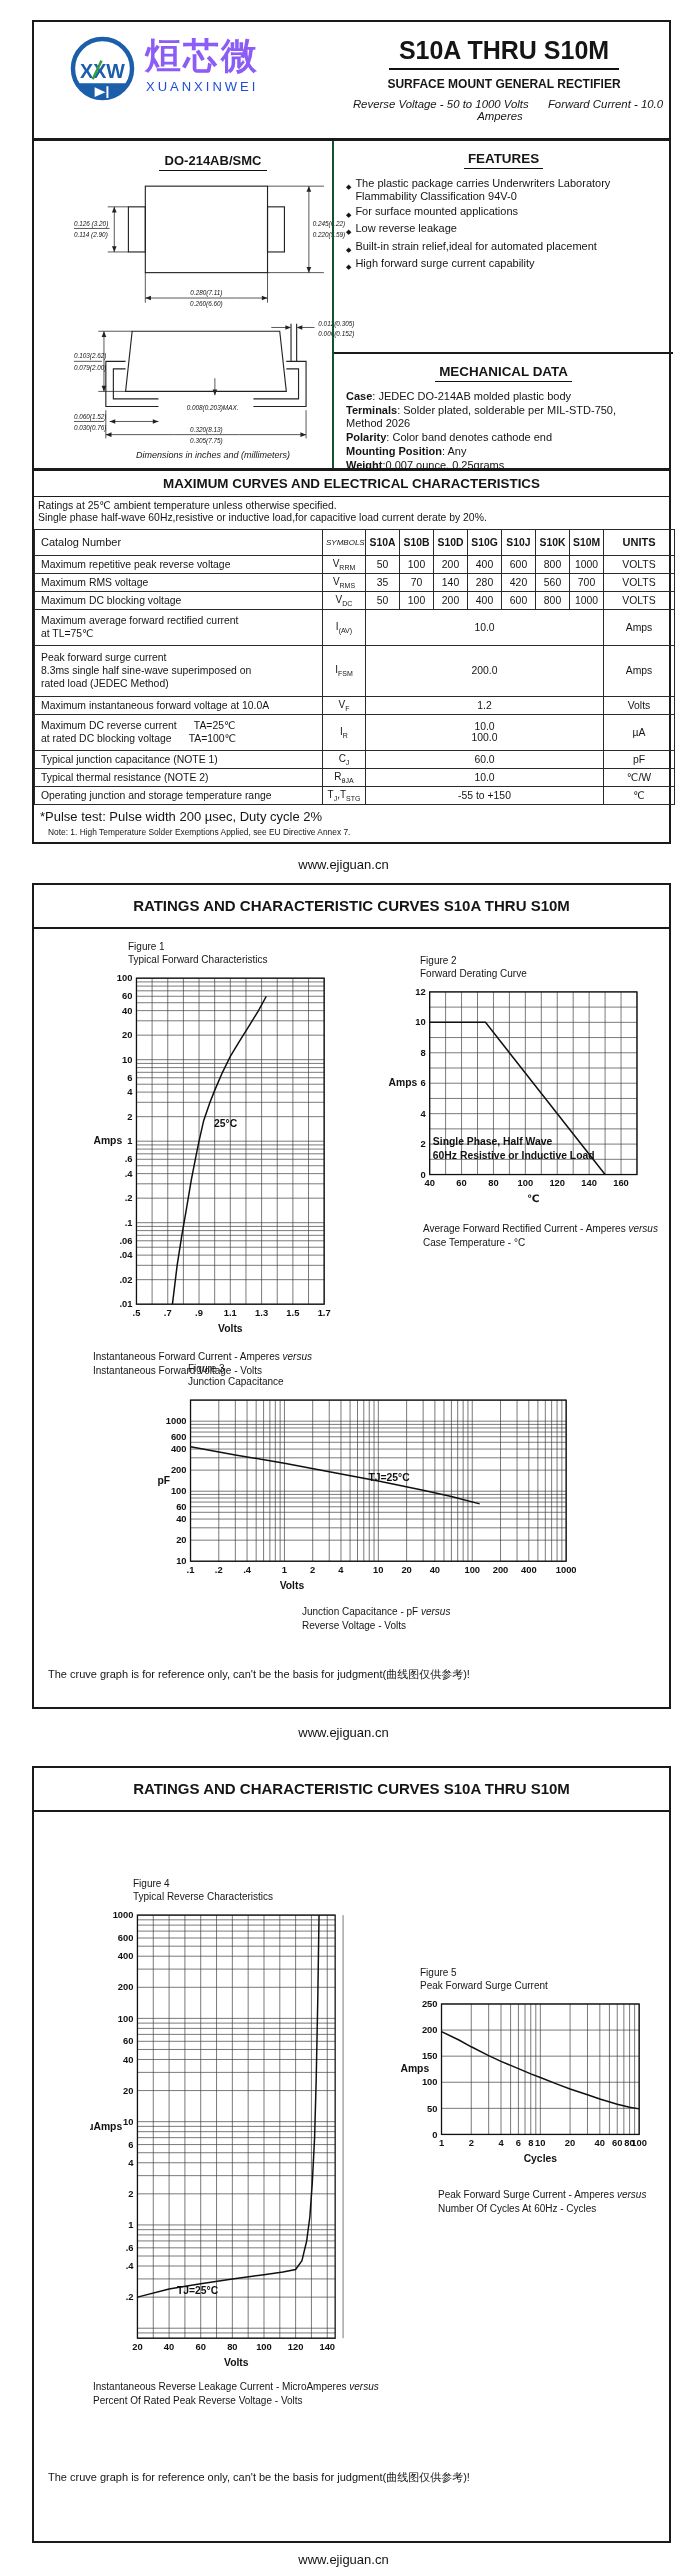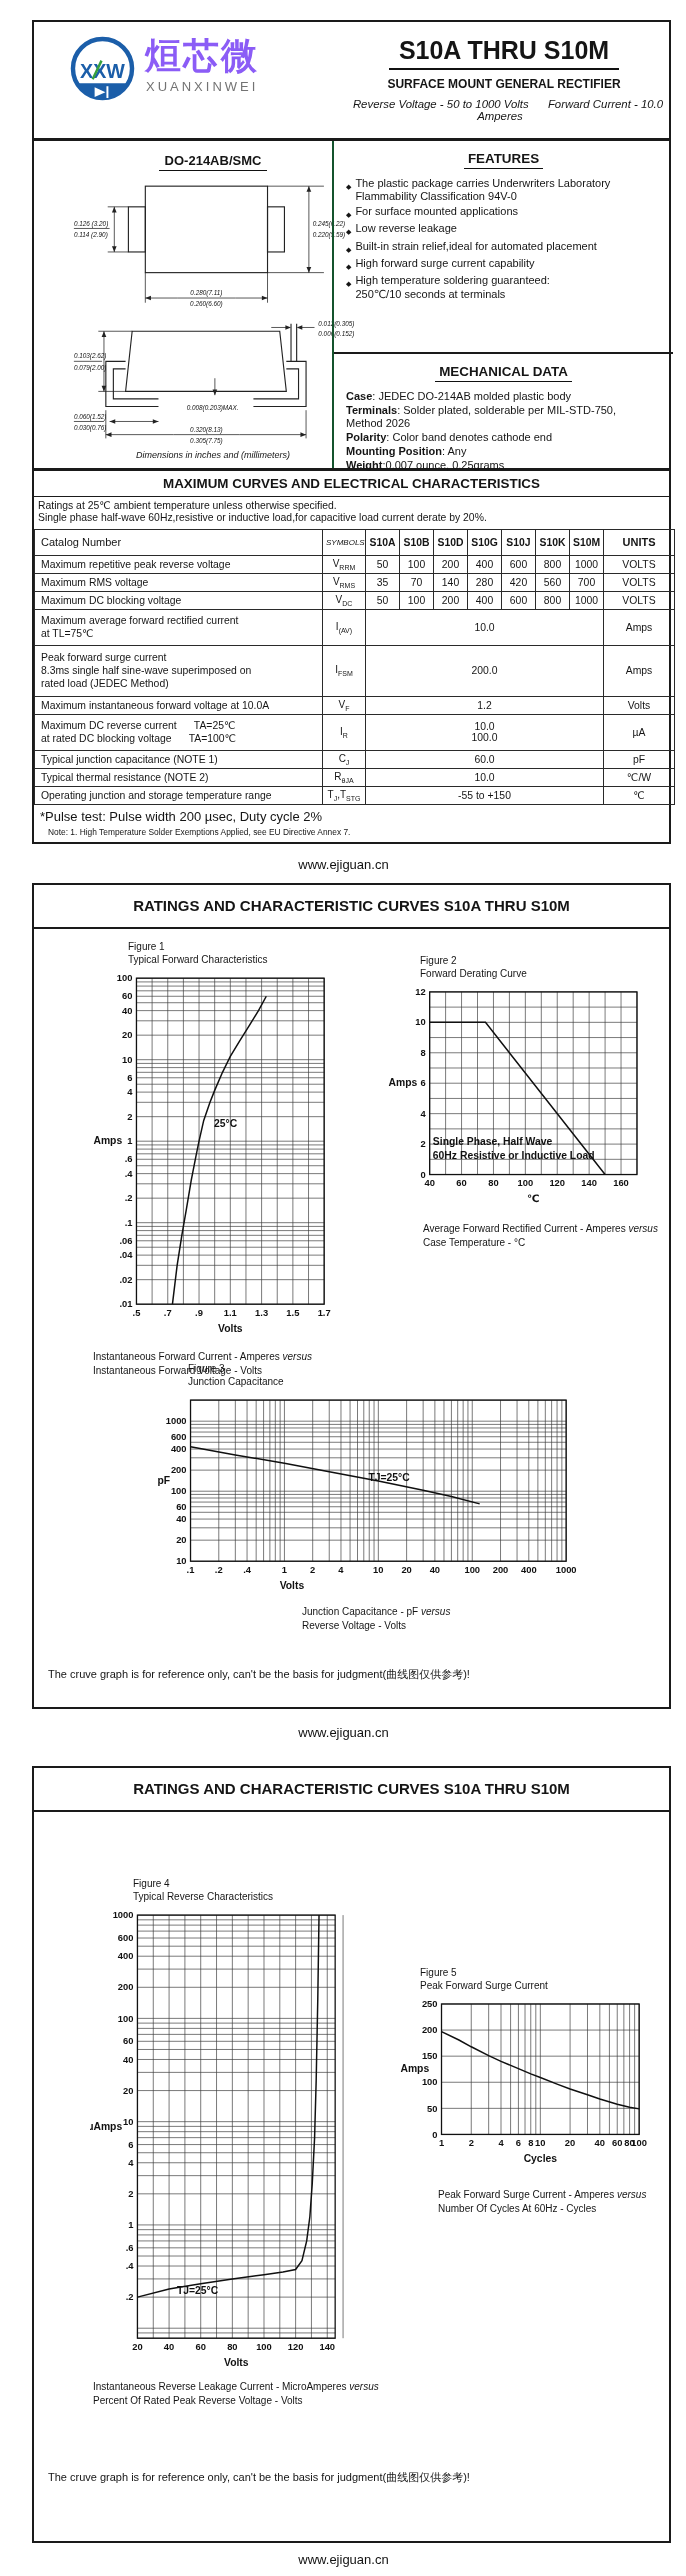--- a/index.html
+++ b/index.html
@@ -6,21 +6,21 @@
   .page{position:relative;width:687px;height:2576px;background:#fff;
         font-family:"Liberation Sans","DejaVu Sans",sans-serif;color:#151515;}
   .box{position:absolute;left:32px;width:639px;border:2.5px solid #1a1a1a;background:#fff;box-sizing:border-box;}
   #box1{top:20px;height:824px;}
   #box2{top:883px;height:826px;}
   #box3{top:1766px;height:777px;}
   .site-footer{position:absolute;left:0;width:687px;text-align:center;font-size:13px;color:#111;}
   
   .hdr{position:relative;height:116px;border-bottom:3px solid #1a1a1a;}
   .logo-cn{position:absolute;left:111px;top:10px;font-size:36px;font-weight:bold;color:#8b5cf6;letter-spacing:2px;}
-  .logo-en{position:absolute;left:112px;top:57px;font-size:13px;letter-spacing:3px;color:#737373;}
+  .logo-en{position:absolute;left:112px;top:57px;font-size:13px;letter-spacing:3px;color:#1d4ed8;}
   .logo-badge{position:absolute;left:36px;top:14px;}
   .title-blk{position:absolute;left:307px;top:14px;width:326px;text-align:center;}
   .main-title{display:inline-block;font-size:25px;font-weight:bold;border-bottom:2.5px solid #111;padding:0 10px 3px;}
   .sub-title{font-size:12px;font-weight:bold;margin-top:7px;}
   .tagline{font-size:11.4px;font-style:italic;margin-top:7px;}
   .tagline span{margin:0 8px;}
   
   .cols{position:relative;height:327px;}
   .col-l{position:absolute;left:0;top:0;width:358px;height:327px;}
   .col-r{position:absolute;left:298px;top:0;width:339px;height:327px;border-left:2px solid #14532d;}
@@ -202,24 +202,20 @@
                 <span>Low reverse leakage</span>
               </div>
               <div class="feat">
                 <span class="blt">◆</span>
                 <span>Built-in strain relief,ideal for automated placement</span>
               </div>
               <div class="feat">
                 <span class="blt">◆</span>
                 <span>High forward surge current capability</span>
               </div>
-              <div class="feat">
-                <span class="blt">◆</span>
-                <span>High temperature soldering guaranteed:<br>250℃/10 seconds at terminals</span>
-              </div>
             </div>
         </div>
         <div class="mech">
           <div class="sec-head-wrap"><span class="sec-head">MECHANICAL DATA</span></div>
           <div class="mech-lines">
               <div><b>Case</b>: JEDEC DO-214AB molded plastic body</div>
               <div><b>Terminals</b>: Solder plated, solderable per MIL-STD-750,</div>
               <div>Method 2026</div>
               <div><b>Polarity</b>: Color band denotes cathode end</div>
               <div><b>Mounting Position</b>: Any</div>

